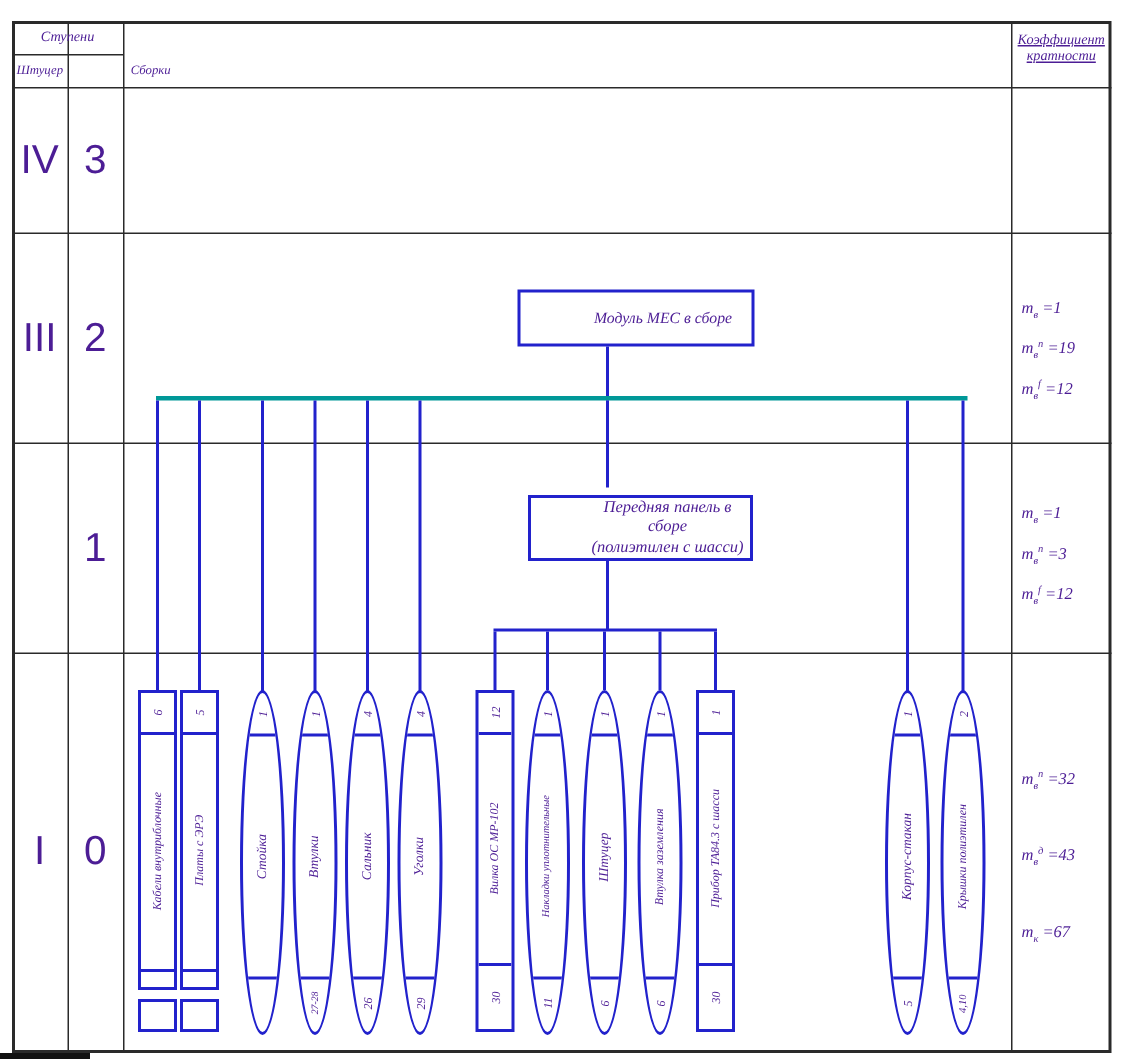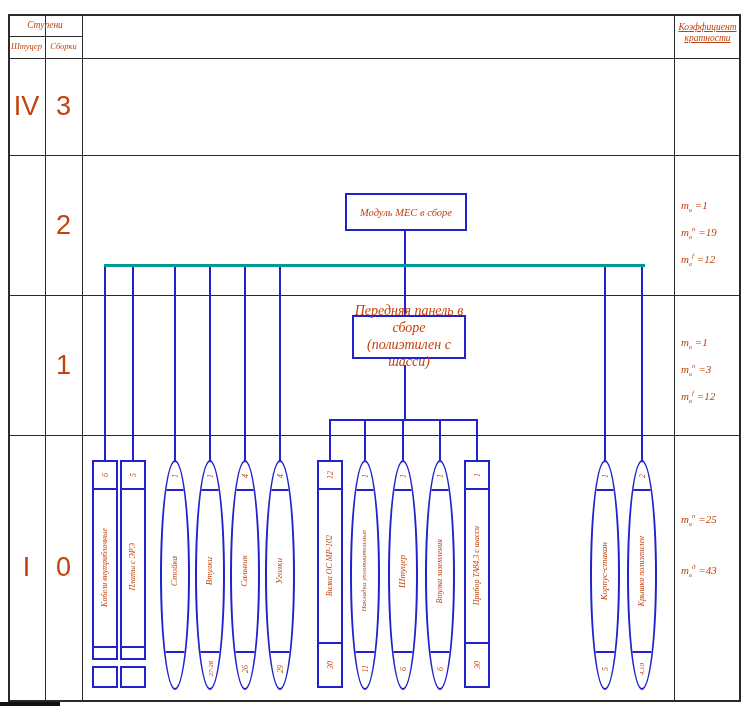--- a/index.html
+++ b/index.html
@@ -1,36 +1,36 @@
 <!DOCTYPE html>
 <html><head>
 <meta charset="utf-8">
 <style>
   html,body{margin:0;padding:0;background:#fff;}
   #canvas{position:relative;width:749px;height:709px;background:#ffffff;overflow:hidden;
-          font-family:"Liberation Serif",serif;color:#c2410c;}
+          font-family:"Liberation Serif",serif;color:#4c1d95;}
   
   .outer{position:absolute;left:8px;top:14px;width:729px;height:684px;border:2px solid #2a2a2a;}
   .hline{position:absolute;background:#2a2a2a;height:1px;}
   .vline{position:absolute;background:#2a2a2a;width:1px;}
   .hdr{position:absolute;display:flex;align-items:center;justify-content:center;
        font-style:italic;font-size:9.5px;text-align:center;line-height:1.15;}
   .rowlab{position:absolute;display:flex;align-items:center;justify-content:center;
           font-family:"Liberation Sans",sans-serif;font-size:27px;font-weight:400;}
   
   .coeff{position:absolute;font-style:italic;font-size:11px;width:62px;}
   .coeff .ln{white-space:nowrap;}
   .coeff sub{font-size:7px;}
   .coeff sup{font-size:7px;}
   .coeff-l3 .ln,.coeff-l2 .ln{line-height:19px;}
   .coeff-l1 .ln{line-height:43px;}
   
   .bluebox{position:absolute;border:2px solid #2222cc;background:#fff;display:flex;
            flex-direction:column;align-items:center;justify-content:center;
-           font-style:italic;text-align:center;}
+           font-style:italic;text-align:center;padding-left:36px;}
   .bus{position:absolute;}
   .drop{position:absolute;width:2px;background:#2222cc;}
   
   .item{position:absolute;top:460px;border:2px solid #2222cc;background:#fff;overflow:hidden;box-sizing:border-box;}
   .oval{width:30px;height:230px;border-radius:50% / 50%;}
   .rect-a{width:26px;height:200px;}
   .rect-b{width:26px;height:228px;}
   .subbox{position:absolute;top:666px;width:26px;height:22px;border:2px solid #2222cc;background:#fff;box-sizing:border-box;}
   .chord{position:absolute;left:0;right:0;height:2px;background:#2222cc;}
   .vtext{writing-mode:vertical-rl;transform:rotate(180deg);}
@@ -53,43 +53,45 @@
   <div class="vline" style="left:674px;top:14px;height:686px;"></div>
   <div class="hline" style="left:8px;top:36px;width:74px;"></div>
   <div class="hline" style="left:8px;top:58px;width:733px;"></div>
   <div class="hline" style="left:8px;top:155px;width:733px;"></div>
   <div class="hline" style="left:8px;top:295px;width:733px;"></div>
   <div class="hline" style="left:8px;top:435px;width:733px;"></div>
   <div class="frag" style="left:0;top:702px;width:60px;height:4px;"></div>
 
   <div class="hdr" style="left:8px;top:14px;width:74px;height:22px;">Ступени</div>
   <div class="hdr" style="left:8px;top:36px;width:37px;height:22px;font-size:8.5px;">Штуцер</div>
-  <div class="hdr" style="left:45px;top:36px;width:37px;height:22px;font-size:8.5px;">Сборки</div>
+  <div class="hdr" style="left:45px;top:36px;width:37px;height:22px;font-size:8.5px;padding-left:37px;">Сборки</div>
   <div class="hdr" style="left:676px;top:11px;width:63px;height:44px;text-decoration:underline;">Коэффициент кратности</div>
 
   <div class="rowlab" style="left:8px;top:58px;width:37px;height:97px;">IV</div>
   <div class="rowlab" style="left:45px;top:58px;width:37px;height:97px;">3</div>
+  <div class="rowlab" style="left:8px;top:155px;width:37px;height:140px;">III</div>
   <div class="rowlab" style="left:45px;top:155px;width:37px;height:140px;">2</div>
   <div class="rowlab" style="left:45px;top:295px;width:37px;height:140px;">1</div>
   <div class="rowlab" style="left:8px;top:435px;width:37px;height:265px;">I</div>
   <div class="rowlab" style="left:45px;top:435px;width:37px;height:265px;">0</div>
 
   <div class="coeff coeff-l3" style="left:681px;top:193px;">
     <div class="ln"><span>m</span><sub>в</sub><sup></sup><span> =1</span></div>
     <div class="ln"><span>m</span><sub>в</sub><sup>п</sup><span> =19</span></div>
     <div class="ln"><span>m</span><sub>в</sub><sup>f</sup><span> =12</span></div>
   </div>
   <div class="coeff coeff-l2" style="left:681px;top:330px;">
     <div class="ln"><span>m</span><sub>в</sub><sup></sup><span> =1</span></div>
     <div class="ln"><span>m</span><sub>в</sub><sup>п</sup><span> =3</span></div>
     <div class="ln"><span>m</span><sub>в</sub><sup>f</sup><span> =12</span></div>
   </div>
   <div class="coeff coeff-l1" style="left:681px;top:495px;">
-    <div class="ln"><span>m</span><sub>в</sub><sup>п</sup><span> =25</span></div>
+    <div class="ln"><span>m</span><sub>в</sub><sup>п</sup><span> =32</span></div>
     <div class="ln"><span>m</span><sub>в</sub><sup>д</sup><span> =43</span></div>
+    <div class="ln"><span>m</span><sub>к</sub><sup></sup><span> =67</span></div>
   </div>
 
   <div class="drop" style="left:404px;top:228px;height:39px;"></div>
   <div class="bus" style="left:104px;top:264px;width:541px;height:3px;background:#009898;"></div>
   <div class="drop" style="left:104px;top:267px;height:194px;"></div>
   <div class="drop" style="left:132px;top:267px;height:194px;"></div>
   <div class="drop" style="left:174px;top:267px;height:194px;"></div>
   <div class="drop" style="left:209px;top:267px;height:194px;"></div>
   <div class="drop" style="left:244px;top:267px;height:194px;"></div>
   <div class="drop" style="left:279px;top:267px;height:194px;"></div>
@@ -101,21 +103,21 @@
   <div class="drop" style="left:329px;top:421px;height:39px;"></div>
   <div class="drop" style="left:364px;top:421px;height:39px;"></div>
   <div class="drop" style="left:402px;top:421px;height:39px;"></div>
   <div class="drop" style="left:439px;top:421px;height:39px;"></div>
   <div class="drop" style="left:476px;top:421px;height:39px;"></div>
 
   <div class="bluebox" style="left:345px;top:193px;width:118px;height:34px;font-size:10.5px;">
     <span>Модуль МЕС в сборе</span>
   </div>
 
-  <div class="bluebox" style="left:352px;top:315px;width:110px;height:40px;font-size:14px;line-height:1.2;">
+  <div class="bluebox" style="left:352px;top:330px;width:110px;height:40px;font-size:11px;line-height:1.2;">
     <span>Передняя панель в сборе</span>
     <span>(полиэтилен с шасси)</span>
   </div>
 
   <div class="item rect-a" style="left:92px;">
     <div class="numcell" style="top:2px;height:22px;">
         <span class="vtext">6</span>
       </div>
     <div class="chord" style="top:26px;"></div>
     <div class="olabel rlabel" style="top:28px;bottom:14px;">

